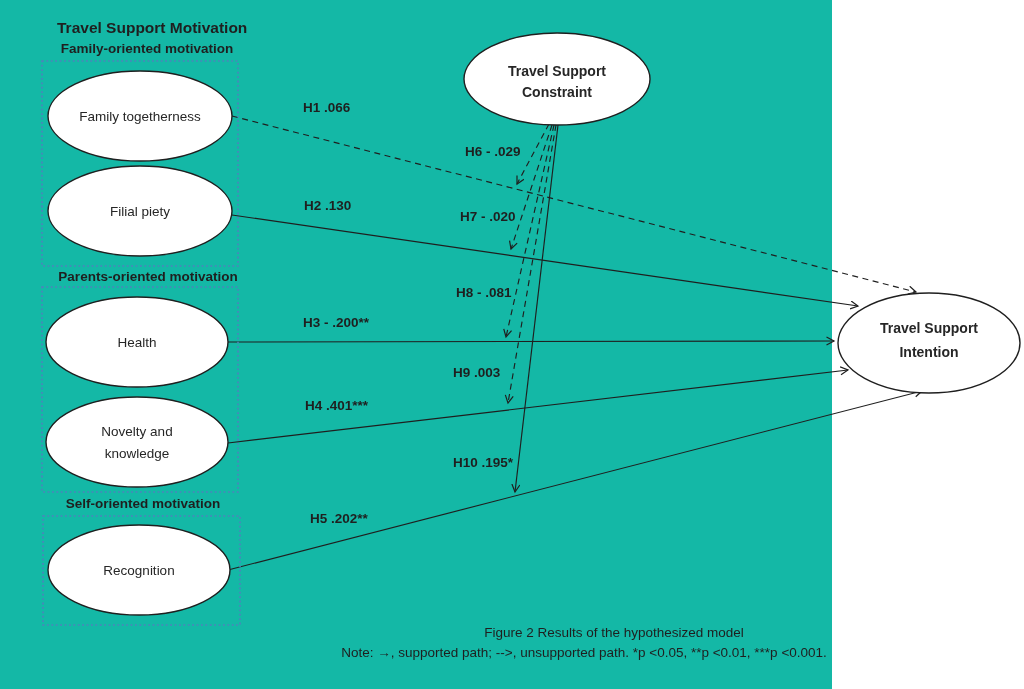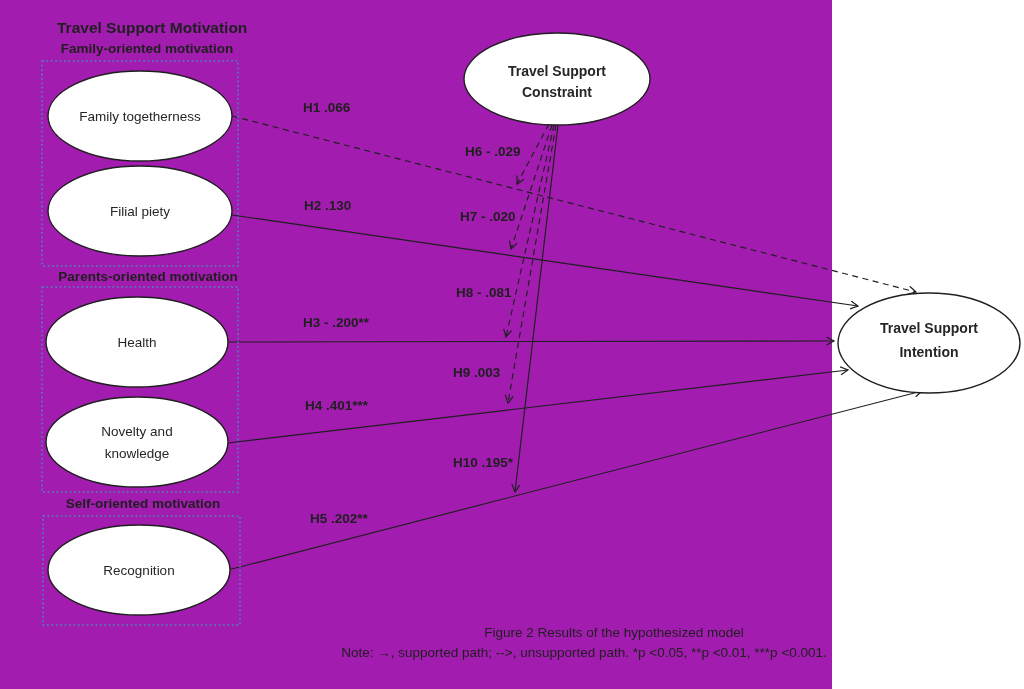--- a/index.html
+++ b/index.html
@@ -8,21 +8,21 @@
     background: #ffffff;
     width: 1024px;
     height: 689px;
     overflow: hidden;
     font-family: "Liberation Sans", sans-serif;
   }
   .canvas {
     position: relative;
     width: 832px;
     height: 689px;
-    background: #a21caf;
+    background: #14b8a6;
   }
   svg { display: block; }
 
   
   .t-title   { font: 700 15.5px "Liberation Sans", sans-serif; fill: #1f1f1f; }
   .t-group   { font: 700 13.5px "Liberation Sans", sans-serif; fill: #1f1f1f; }
   .t-node    { font: 400 13.5px "Liberation Sans", sans-serif; fill: #262626; }
   .t-node-b  { font: 700 14px   "Liberation Sans", sans-serif; fill: #262626; }
   .t-hlabel  { font: 700 13.5px "Liberation Sans", sans-serif; fill: #1f1f1f; }
   .t-caption { font: 400 13.5px "Liberation Sans", sans-serif; fill: #1f1f1f; }

